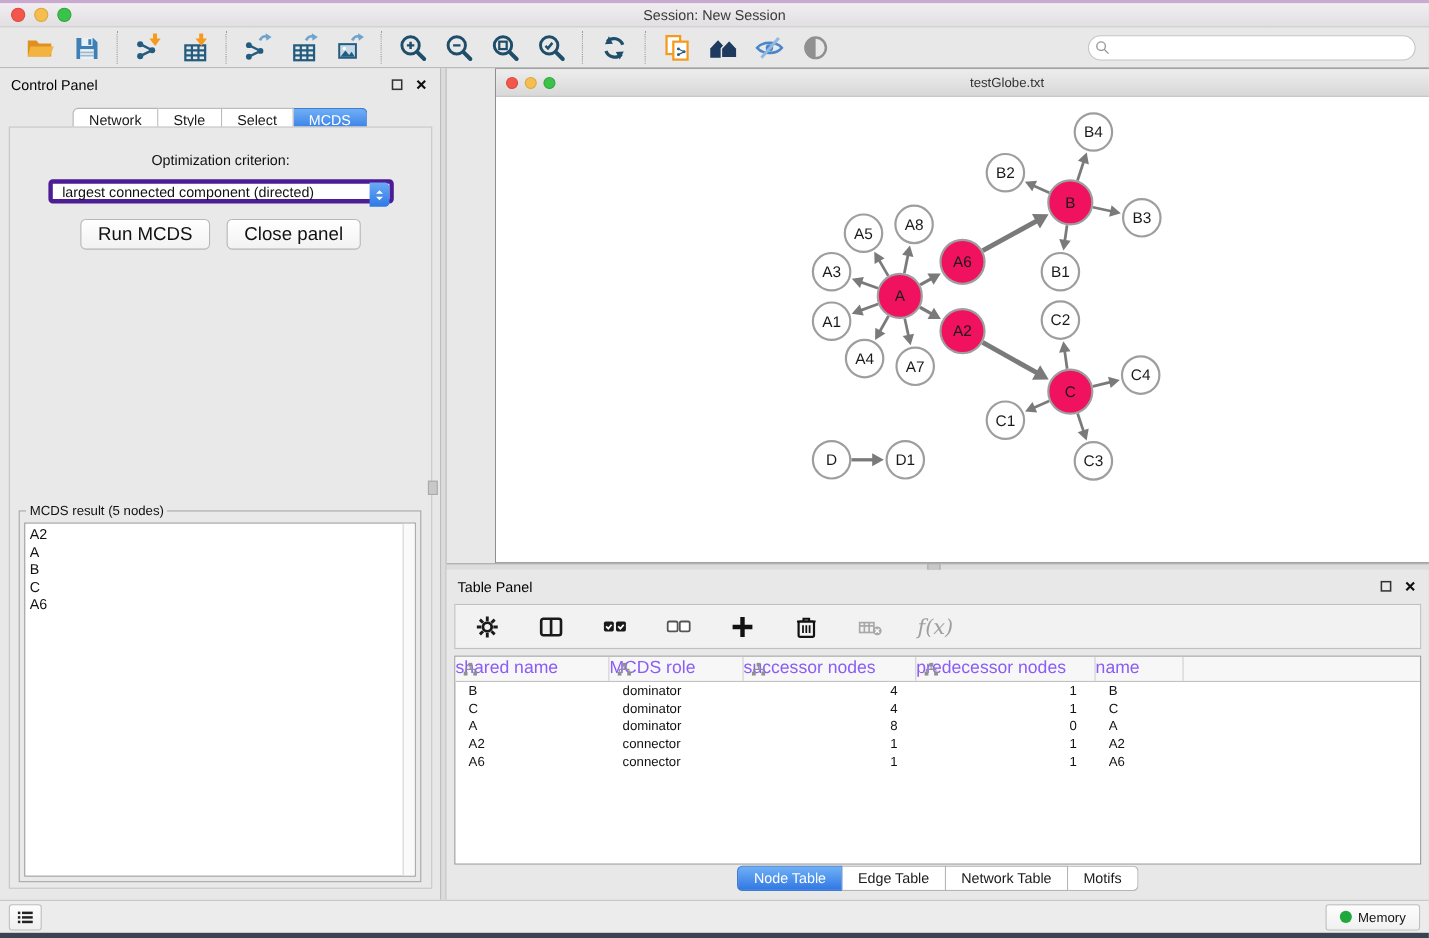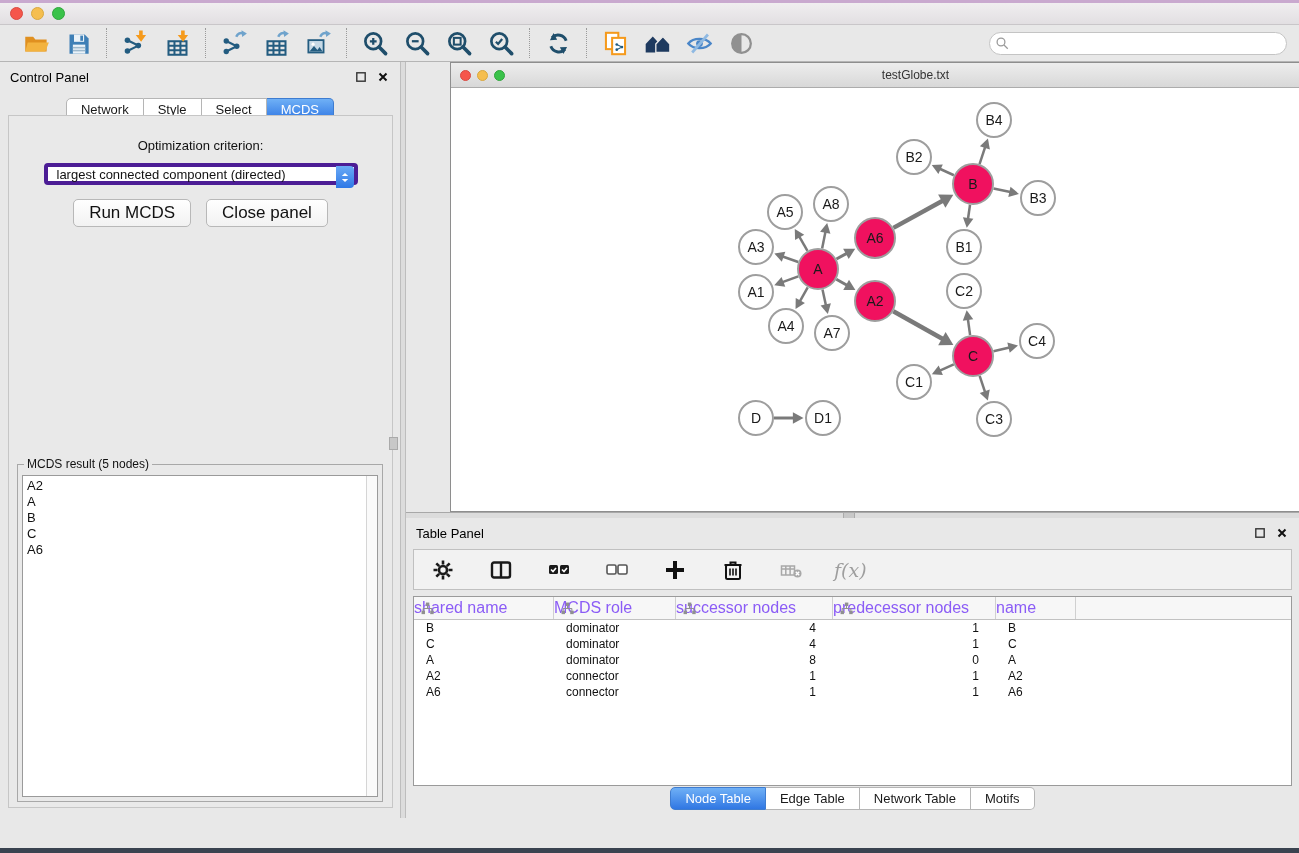--- a/index.html
+++ b/index.html
@@ -127,20 +127,21 @@
 
 <div class="app">
   <div class="desktop-top"></div>
 
   <div class="titlebar">
     <div class="lights">
       <div class="light red"></div>
       <div class="light yellow"></div>
       <div class="light green"></div>
     </div>
+    <div class="titlebar-title">Session: New Session</div>
   </div>
 
   <div class="toolbar">
     <div id="toolbar-groups" style="display:flex;align-items:center;">
         <div class="tb-group">
           <div class="tb-btn">
             <svg viewBox="0 0 24 24">
               <path d="M2 6 h7 l2 2.5 h10 v10.5 H2 Z" fill="#E09020"></path>
               <path d="M4.2 11 h18.8 l-3.2 8 H2 Z" fill="#F3B33F"></path>
             </svg>
@@ -687,15 +688,33 @@
         </div>
     </div>
     <div class="tp-tabs" id="tp-tabs">
         <button class="tab-btn active">Node Table</button>
         <button class="tab-btn">Edge Table</button>
         <button class="tab-btn">Network Table</button>
         <button class="tab-btn">Motifs</button>
       </div>
   </div>
 
+  <div class="statusbar">
+    <button class="status-btn left">
+      <svg viewBox="0 0 24 24" width="18" height="18">
+        <g fill="#222">
+          <rect x="3" y="5" width="3" height="3"></rect>
+            <rect x="8" y="5" width="13" height="3"></rect>
+          <rect x="3" y="10.5" width="3" height="3"></rect>
+            <rect x="8" y="10.5" width="13" height="3"></rect>
+          <rect x="3" y="16" width="3" height="3"></rect>
+            <rect x="8" y="16" width="13" height="3"></rect>
+        </g>
+      </svg>
+    </button>
+    <button class="status-btn right">
+      <span class="mem-dot" id="mem-dot" style="background: rgb(31, 168, 60);"></span>
+      <span>Memory</span>
+    </button>
+  </div>
 
   <div class="desktop-bottom"></div>
 </div>
 
 </body></html>

